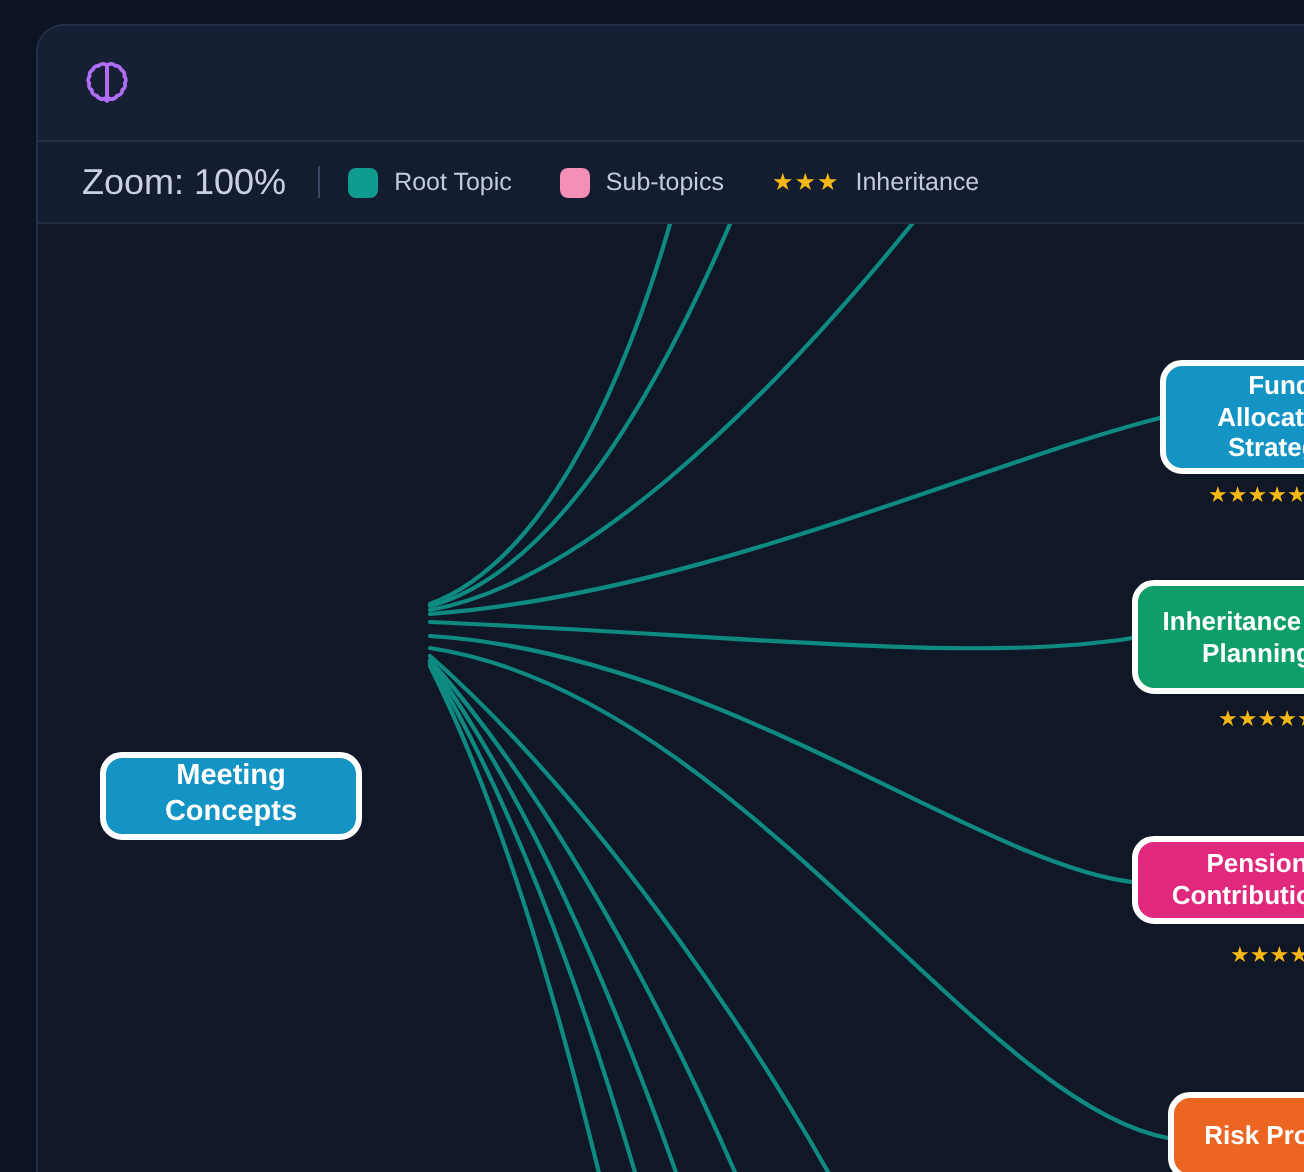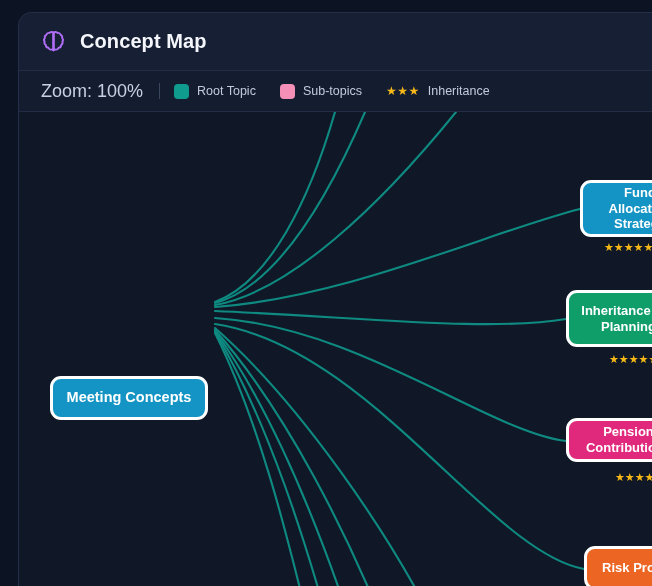--- a/index.html
+++ b/index.html
@@ -173,21 +173,20 @@
         <path d="M12 4.2 C10.9 3.2 9.2 3.3 8.3 4.4 C7.1 4.2 6 5.0 5.7 6.1
                  C4.6 6.6 4.0 7.8 4.3 9.0 C3.5 9.8 3.4 11.2 4.1 12.1
                  C3.7 13.2 4.2 14.5 5.2 15.1 C5.2 16.4 6.2 17.5 7.5 17.6
                  C8.1 18.9 9.7 19.5 11.0 18.9 C11.3 19.4 11.6 19.7 12 19.8 Z"></path>
         <path d="M12 4.2 C13.1 3.2 14.8 3.3 15.7 4.4 C16.9 4.2 18 5.0 18.3 6.1
                  C19.4 6.6 20.0 7.8 19.7 9.0 C20.5 9.8 20.6 11.2 19.9 12.1
                  C20.3 13.2 19.8 14.5 18.8 15.1 C18.8 16.4 17.8 17.5 16.5 17.6
                  C15.9 18.9 14.3 19.5 13.0 18.9 C12.7 19.4 12.4 19.7 12 19.8 Z"></path>
         <path d="M12 4.2 L12 19.8"></path>
       </svg>
-      <div class="card-title">Concept Map</div>
     </div>
 
     <div class="legend-bar">
       <span class="zoom-label">Zoom: 100%</span>
       <span class="legend-divider"></span>
 
       <span class="legend-item">
         <span class="swatch" style="background:#0f9b8e"></span>
         <span class="legend-text">Root Topic</span>
       </span>
@@ -218,21 +217,21 @@
           <path d="M196 212 C 350 235 470 440 565 457"></path>
 
           <path d="M196 216 C 280 290 370 420 420 521"></path>
           <path d="M196 218 C 268 300 330 425 368 521"></path>
           <path d="M196 219 C 258 305 305 430 335 521"></path>
           <path d="M196 220 C 250 310 288 435 312 521"></path>
           <path d="M196 221 C 243 315 272 440 292 521"></path>
         </g>
       </svg>
 
-      <div class="node node-root" style="left:31px; top:264px; width:158px; height:44px; background:#1494c4;">
+      <div class="node node-root" style="left:31px; top:264px; width:131px; height:44px; background:#1494c4;">
         <span>Meeting Concepts</span>
       </div>
 
       <div class="node node-child" style="left:561px; top:68px; width:120px; height:57px; background:#1494c4;">
         <span>Fund Allocation Strategy</span>
       </div>
       <div class="stars-row" style="left:585px; top:129px;">★★★★★★★★★</div>
 
       <div class="node node-child" style="left:547px; top:178px; width:125px; height:57px; background:#0f9e6a;">
         <span>Inheritance Tax Planning</span>

